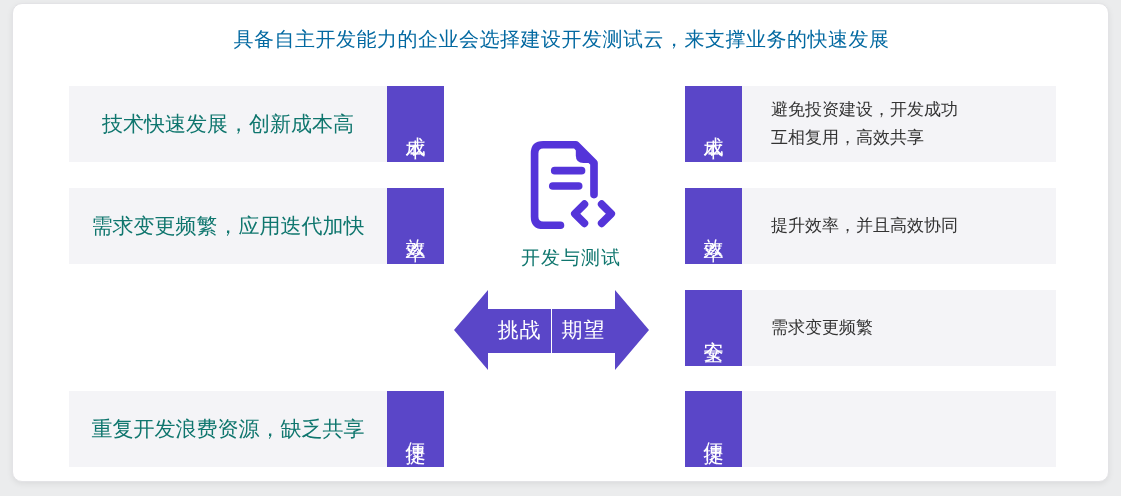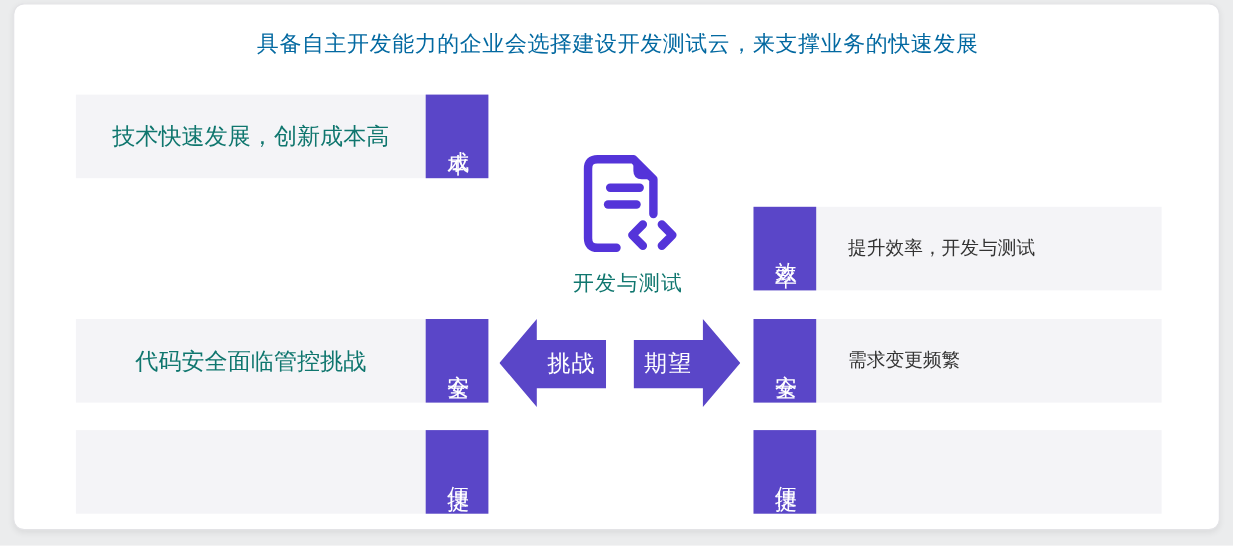--- a/index.html
+++ b/index.html
@@ -46,53 +46,61 @@
   }
   
   .center-icon { position:absolute; left:512px; top:132px; width:92px; height:98px; }
   .center-label {
     position:absolute; left:493px; top:241px; width:130px;
     text-align:center; font-size:19px; font-weight:500; color:#0f766e;
     letter-spacing:1px;
   }
   .arrow { position:absolute; top:286px; width:97px; height:80px;text-decoration:underline; }
   .arrow-left  { left:441px; }
-  .arrow-right { left:563px; }
+  .arrow-right { left:539px; }
   .arrow svg { position:absolute; left:0; top:0; }
   .arrow .alabel {
     position:absolute; top:0; height:80px;
     display:flex; align-items:center; justify-content:center;
     color:#ffffff; font-size:21px; letter-spacing:1px;
   }
   .arrow-left  .alabel { left:34px; width:63px; }
   .arrow-right .alabel { left:0;    width:63px; }
 </style>
 </head>
 <body>
 
 <div class="card">
 
   <div class="title">具备自主开发能力的企业会选择建设开发测试云，来支撑业务的快速发展</div>
 
   <div class="row row-left r0">
     <div class="txt">技术快速发展，创新成本高</div>
     <div class="tag">成本</div>
   </div>
-  <div class="row row-left r2">
-    <div class="txt">代码安全面临管控挑战</div>
-    <div class="tag">安全</div>
+  <div class="row row-left r1">
+    <div class="txt">需求变更频繁，应用迭代加快</div>
+    <div class="tag">效率</div>
   </div>
   <div class="row row-left r3">
+    <div class="txt">重复开发浪费资源，缺乏共享</div>
     <div class="tag">便捷</div>
   </div>
 
+  <div class="row row-right r0">
+    <div class="tag">成本</div>
+    <div class="txt">
+      <div>避免投资建设，开发成功</div>
+      <div>互相复用，高效共享</div>
+    </div>
+  </div>
   <div class="row row-right r1">
     <div class="tag">效率</div>
     <div class="txt">
-      <div>提升效率，开发与测试</div>
+      <div>提升效率，并且高效协同</div>
     </div>
   </div>
   <div class="row row-right r2">
     <div class="tag">安全</div>
     <div class="txt">
       <div>需求变更频繁</div>
     </div>
   </div>
   <div class="row row-right r3">
     <div class="tag">便捷</div>

